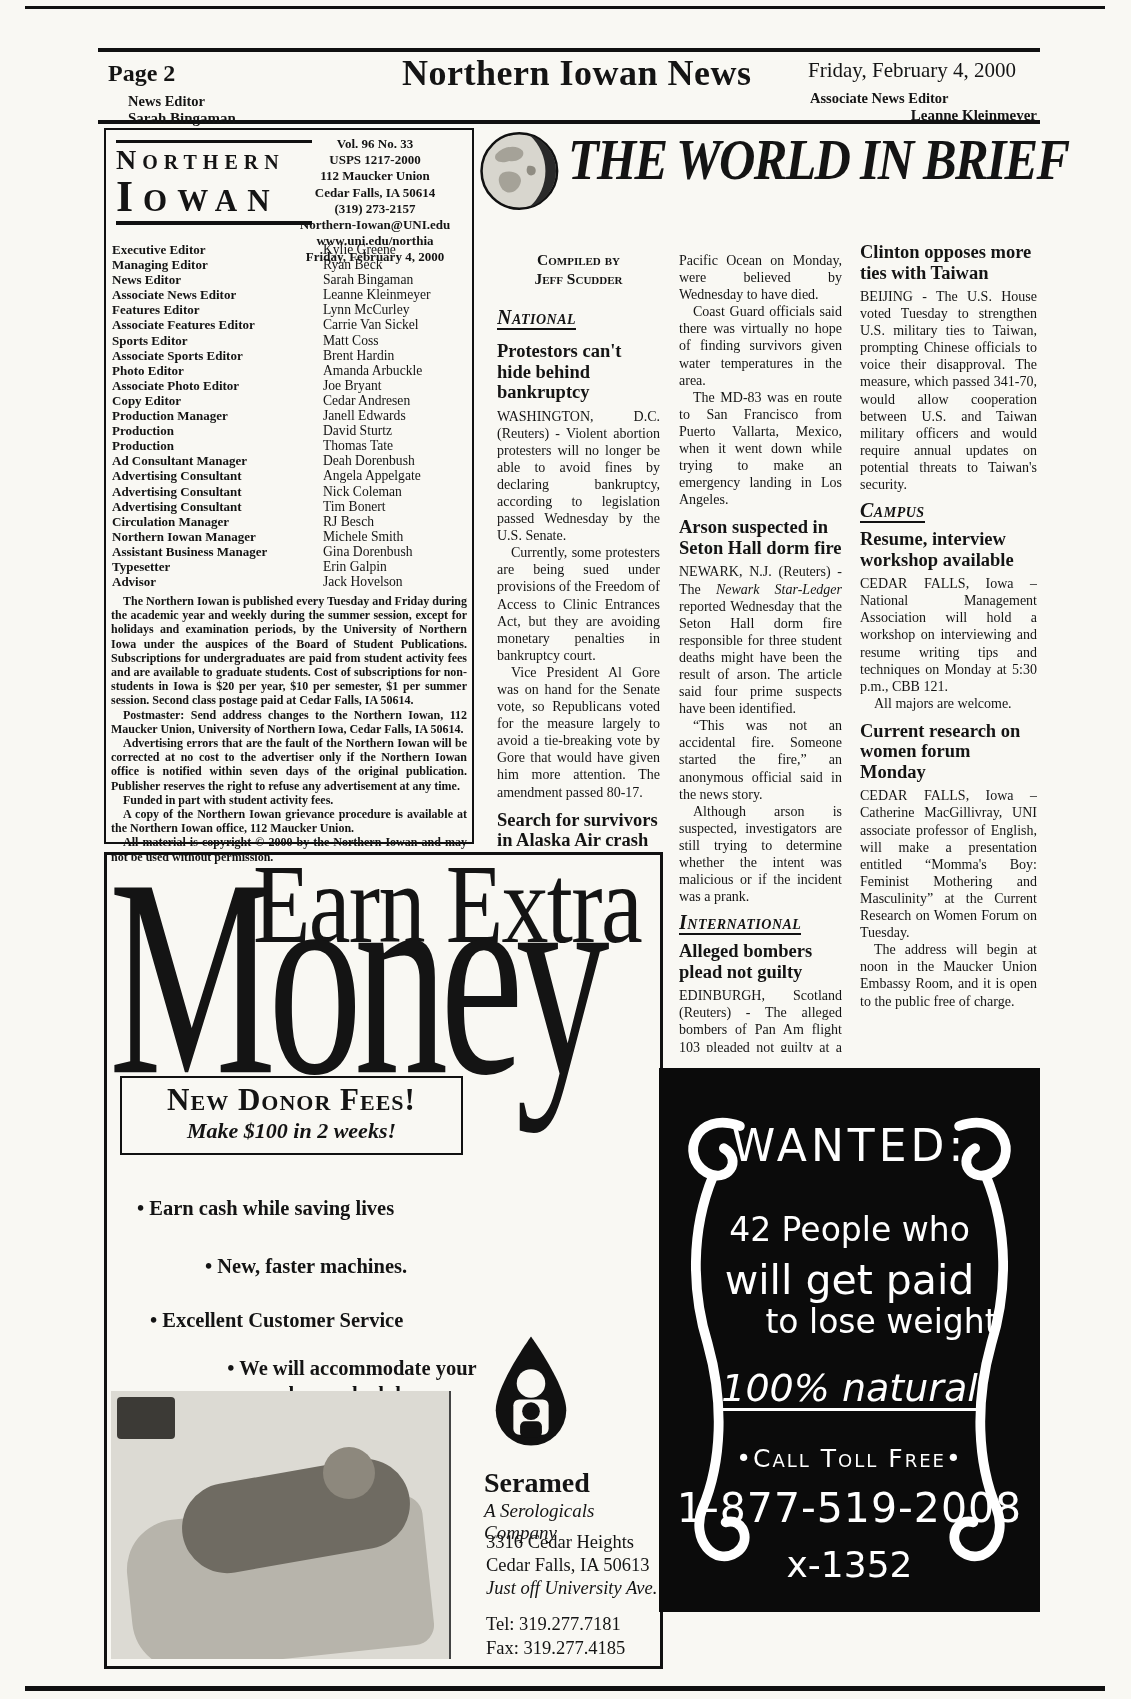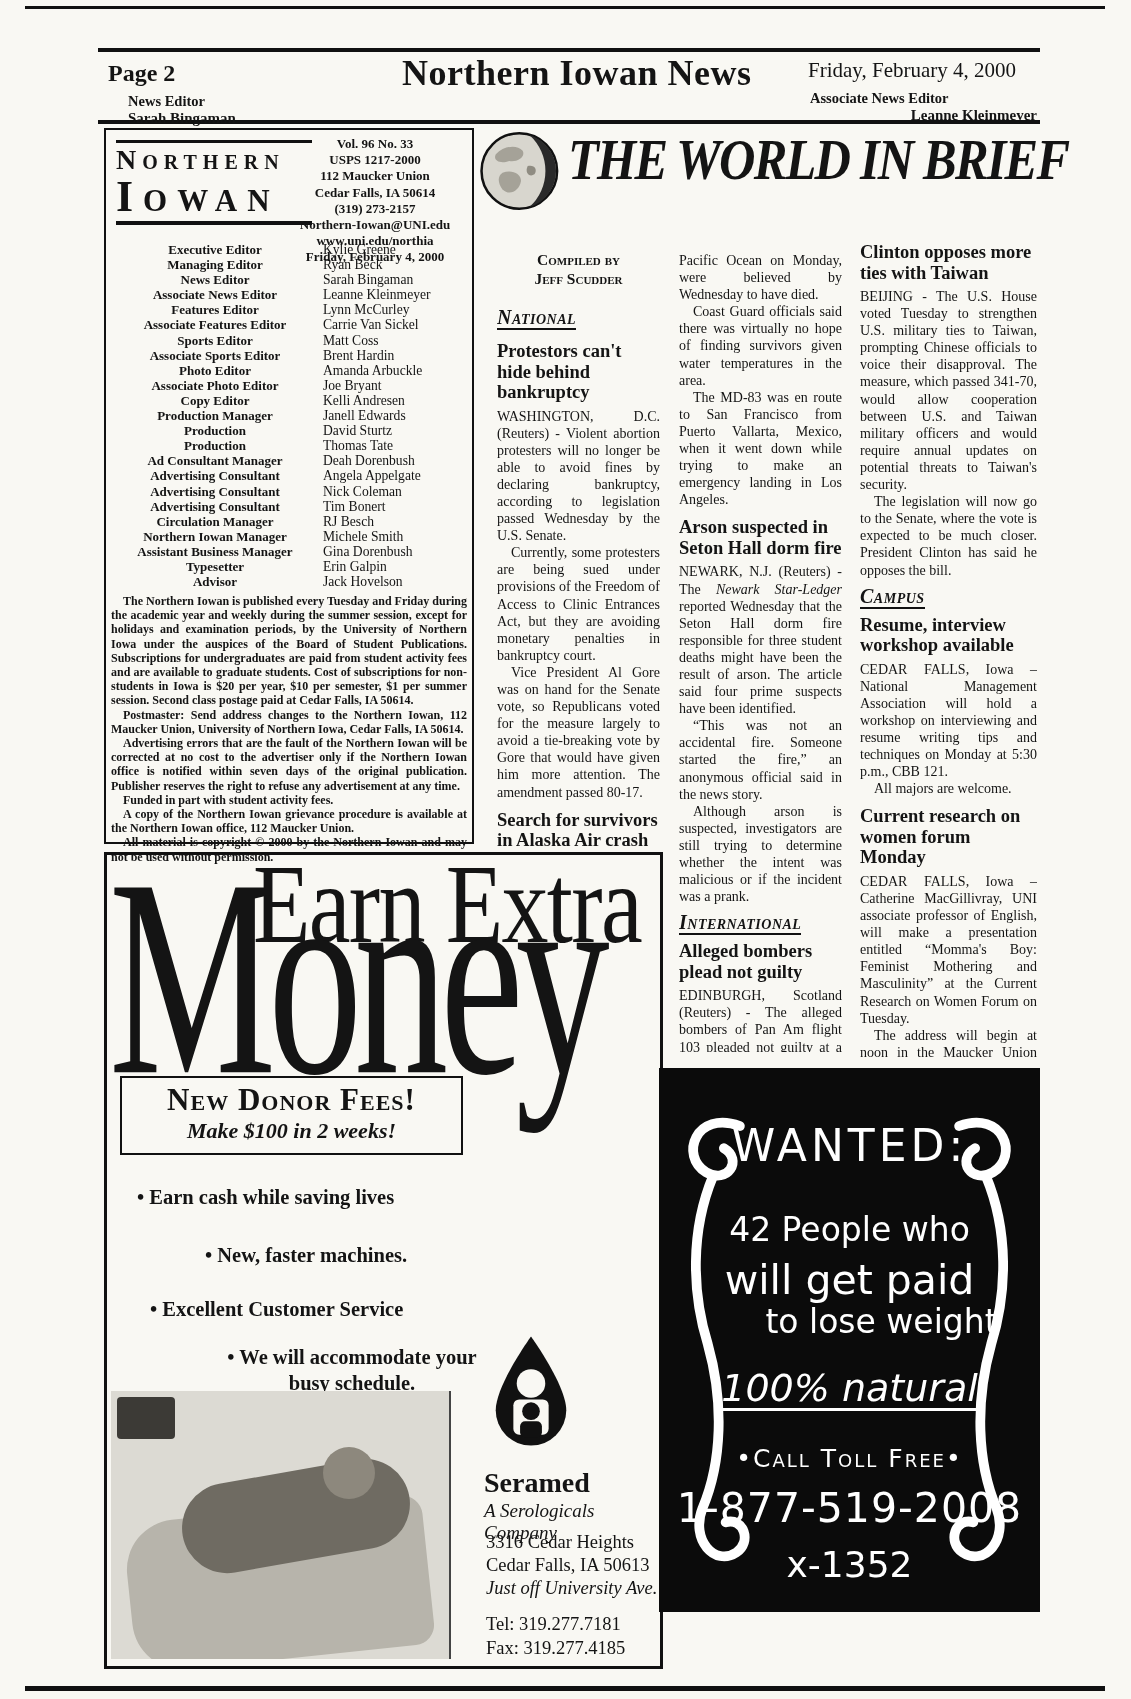--- a/index.html
+++ b/index.html
@@ -17,21 +17,21 @@
   
   .mast{position:absolute;left:104px;top:128px;width:366px;height:712px;border:2.5px solid #111;}
   .logo{position:absolute;left:10px;top:8px;}
   .logo-rule{height:3px;background:#111;width:196px;margin:2px 0;}
   .logo-n{font-weight:bold;font-size:28px;letter-spacing:6px;line-height:1.08;font-variant:small-caps;}
   .logo-i{font-weight:bold;font-size:44px;letter-spacing:10px;line-height:1.0;font-variant:small-caps;}
   .mast-info{position:absolute;right:6px;top:6px;width:182px;text-align:center;font-weight:bold;
              font-size:13px;line-height:16.2px;}
   .staff{position:absolute;left:6px;top:112px;width:354px;}
   .staff-row{display:flex;line-height:15.1px;}
-  .staff-role{flex:0 0 206px;width:206px;text-align:center;font-weight:bold;font-size:13px;}
+  .staff-role{flex:0 0 206px;width:206px;text-align:left;font-weight:bold;font-size:13px;}
   .staff-name{margin-left:5px;font-size:13.6px;white-space:nowrap;}
   .fine{position:absolute;left:5px;right:5px;top:464px;font-size:12px;font-weight:bold;
         line-height:14.2px;text-align:justify;}
   .fine p{margin:0;text-indent:12px;}
   
   .wib-globe{position:absolute;left:479px;top:129px;width:84px;height:84px;}
   .wib-title{position:absolute;left:568px;top:128px;font-style:italic;font-weight:bold;font-size:56px;
              letter-spacing:-2px;white-space:nowrap;transform:scaleX(.9);transform-origin:left top;}
   .col{position:absolute;text-align:justify;overflow:hidden;}
   .col p{margin:0;font-size:14px;line-height:17.1px;}
@@ -49,21 +49,21 @@
   
   .money-ad{position:absolute;left:104px;top:852px;width:553px;height:811px;border:3px solid #111;}
   .earn{position:absolute;left:146px;top:-7px;font-size:112px;line-height:1;letter-spacing:-2px;
         white-space:nowrap;transform:scaleX(.84);transform-origin:left top;}
   .moneyw{position:absolute;left:2px;top:-18px;font-size:235px;line-height:1;letter-spacing:-10px;
           white-space:nowrap;transform:scale(.8,1.2);transform-origin:left top;}
   .donor-box{position:absolute;left:13px;top:221px;width:331px;border:2.5px solid #111;
              padding:6px 4px 9px;text-align:center;}
   .donor-title{font-variant:small-caps;font-weight:bold;font-size:31px;line-height:1.05;letter-spacing:1px;}
   .donor-sub{font-style:italic;font-weight:bold;font-size:22px;line-height:1.25;}
-  .bullet{position:absolute;font-weight:bold;font-size:20.5px;line-height:1.25;}
+  .bullet{position:absolute;font-weight:bold;font-size:20.5px;line-height:1.25;margin-top:11px;}
   .b1{left:30px;top:330px;} .b2{left:98px;top:388px;} .b3{left:43px;top:442px;}
   .b4{left:100px;top:490px;width:290px;text-align:center;}
   .photo{position:absolute;left:4px;top:536px;width:338px;height:268px;background:#dcdad3;
          border-right:2px solid #444;overflow:hidden;}
   .ph-machine{position:absolute;left:6px;top:6px;width:58px;height:42px;background:#3c3a36;border-radius:4px;}
   .ph-chair{position:absolute;left:18px;top:118px;width:300px;height:150px;background:#b7b4ab;
             border-radius:50px 20px 20px 50px;transform:rotate(-6deg);}
   .ph-person{position:absolute;left:70px;top:80px;width:230px;height:90px;background:#6f6b62;
              border-radius:45px;transform:rotate(-10deg);}
   .ph-head{position:absolute;left:212px;top:56px;width:52px;height:52px;background:#8d887d;border-radius:50%;}
@@ -157,21 +157,21 @@
       <div class="staff-row">
           <span class="staff-role">Photo Editor</span>
           <span class="staff-name">Amanda Arbuckle</span>
         </div>
       <div class="staff-row">
           <span class="staff-role">Associate Photo Editor</span>
           <span class="staff-name">Joe Bryant</span>
         </div>
       <div class="staff-row">
           <span class="staff-role">Copy Editor</span>
-          <span class="staff-name">Kelli Andresen</span>
+          <span class="staff-name">Cedar Andresen</span>
         </div>
       <div class="staff-row">
           <span class="staff-role">Production Manager</span>
           <span class="staff-name">Janell Edwards</span>
         </div>
       <div class="staff-row">
           <span class="staff-role">Production</span>
           <span class="staff-name">David Sturtz</span>
         </div>
       <div class="staff-row">
@@ -260,21 +260,20 @@
     <p class="ind">Although arson is suspected, investigators are still trying to determine whether the intent was malicious or if the incident was a prank.</p>
     <div class="sec-label">International</div>
     <h3 class="headline" style="margin-top:4px;">Alleged bombers plead not guilty</h3>
     <p>EDINBURGH, Scotland (Reuters) - The alleged bombers of Pan Am flight 103 pleaded not guilty at a pre-trial hearing on Wednesday. The bombing, which took place in 1988 over Lockerbie, Scotland, killed all 270 people aboard.</p>
     
   </div>
 
   <div class="col col3">
     <h3 class="headline mt0">Clinton opposes more ties with Taiwan</h3>
     <p>BEIJING - The U.S. House voted Tuesday to strengthen U.S. military ties to Taiwan, prompting Chinese officials to voice their disapproval. The measure, which passed 341-70, would allow cooperation between U.S. and Taiwan military officers and would require annual updates on potential threats to Taiwan's security.</p>
-    <p class="ind">The legislation will now go to the Senate, where the vote is expected to be much closer. President Clinton has said he opposes the bill.</p>
     <div class="sec-label">Campus</div>
     <h3 class="headline" style="margin-top:4px;">Resume, interview workshop available</h3>
     <p>CEDAR FALLS, Iowa – National Management Association will hold a workshop on interviewing and resume writing tips and techniques on Monday at 5:30 p.m., CBB 121.</p>
     <p class="ind">All majors are welcome.</p>
     <h3 class="headline">Current research on women forum Monday</h3>
     <p>CEDAR FALLS, Iowa – Catherine MacGillivray, UNI associate professor of English, will make a presentation entitled “Momma's Boy: Feminist Mothering and Masculinity” at the Current Research on Women Forum on Tuesday.</p>
     <p class="ind">The address will begin at noon in the Maucker Union Embassy Room, and it is open to the public free of charge.</p>
   </div>
 
   <div class="money-ad">

